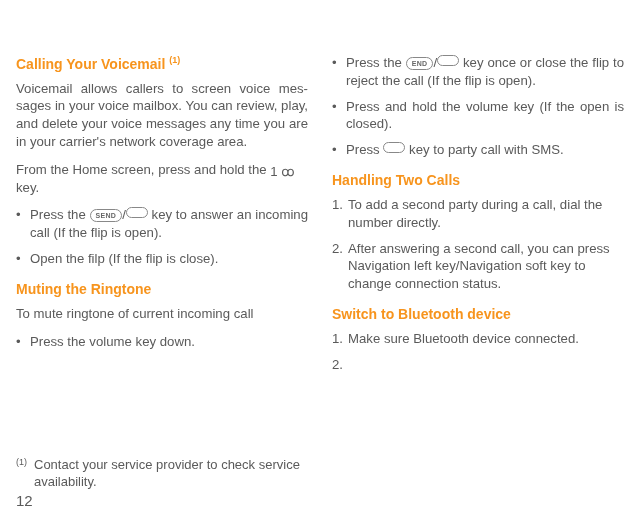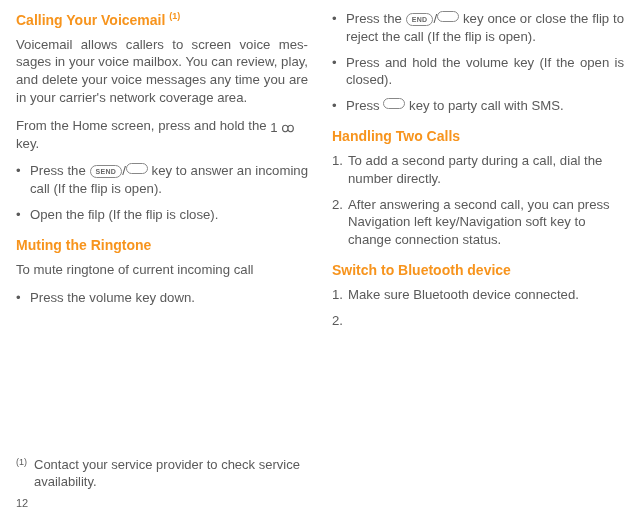--- a/index.html
+++ b/index.html
@@ -14,20 +14,21 @@
     line-height: 1.35;
     position: relative;
   }
   .cols {
     display: flex;
     gap: 24px;
   }
   .col {
     flex: 1;
     min-width: 0;
+    margin-top: 44px;
   }
   .heading {
     color: #f7941d;
     font-weight: bold;
     font-size: 14px;
     margin-bottom: 6px;
     margin-top: 12px;
   }
   .heading:first-child { margin-top: 0; }
   .sup { font-size: 9px; vertical-align: super; }
@@ -68,21 +69,21 @@
   .footnote .fn-mark {
     position: absolute;
     left: 0;
     top: 0;
     font-size: 9px;
   }
   .pagenum {
     position: absolute;
     bottom: 4px;
     left: 16px;
-    font-size: 11px;
+    font-size: 15px;
   }
   .key {
     display: inline-block;
     border: 1px solid #888;
     border-radius: 8px;
     padding: 0 5px;
     font-size: 7px;
     line-height: 11px;
     vertical-align: 1px;
     color: #666;

